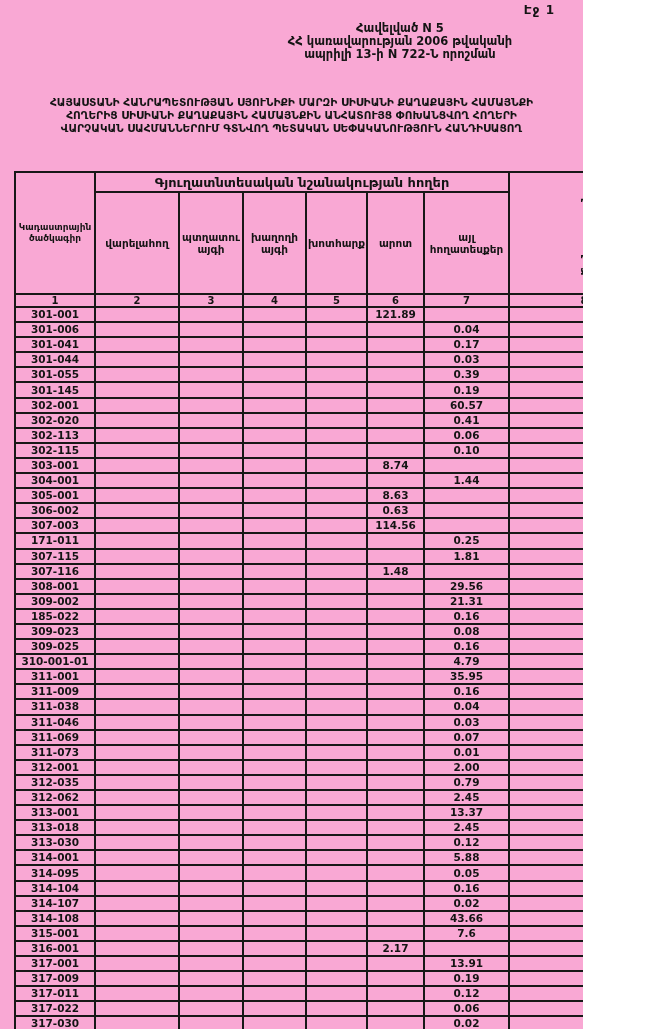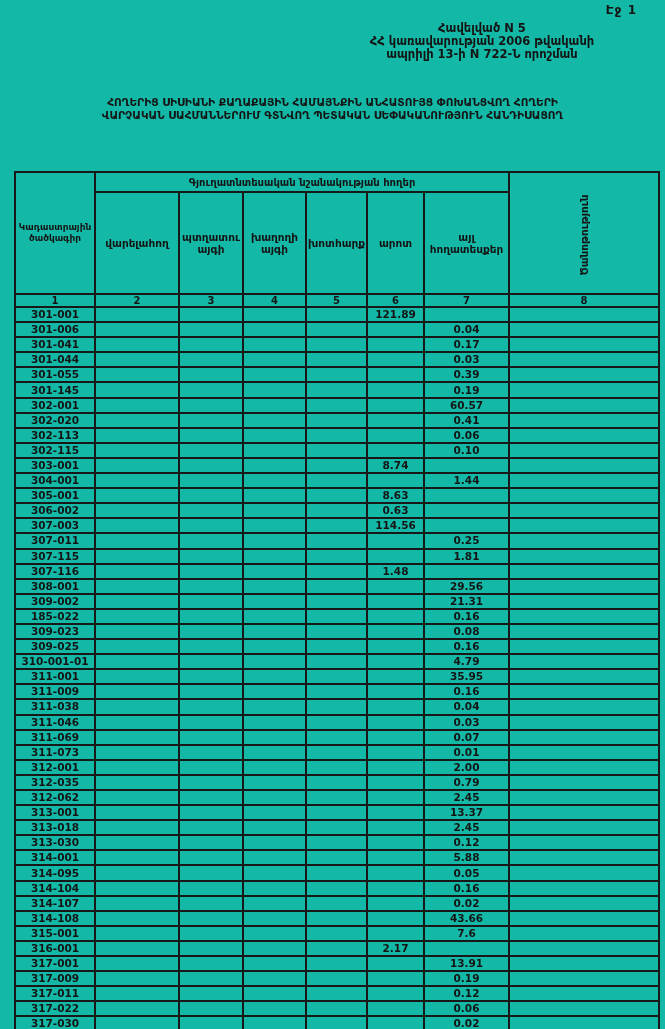--- a/index.html
+++ b/index.html
@@ -1,19 +1,19 @@
 <!DOCTYPE html>
 <html><head>
 <meta charset="utf-8">
 <style>
   html,body{margin:0;padding:0;background:#fff;}
   .page{
     position:relative;
-    width:665px;height:1029px;
-    background:#14b8a6;
+    width:583px;height:1029px;
+    background:#f9a8d4;
     color:#141414;
     font-family:"DejaVu Sans",sans-serif;
     overflow:hidden;
   }
   .page-num{
     position:absolute;top:3px;right:28px;
     font-size:12px;font-weight:bold;letter-spacing:1px;
   }
   .annex{
     position:absolute;top:22px;right:18px;width:330px;
@@ -34,21 +34,21 @@
     width:644px;
   }
   table.land th,table.land td{
     border:2px solid #181818;
     padding:0 1px;
     font-weight:bold;
     text-align:center;
     vertical-align:middle;
     overflow:hidden;
   }
-  .group-hdr{height:18px;font-size:10px;margin-top:16px;}
+  .group-hdr{height:18px;font-size:13px;margin-top:16px;}
   .sub-hdr th{height:100px;font-size:10.5px;line-height:1.15;font-weight:bold;}
   .c1h{font-size:9px;line-height:1.25;margin-top:32px;}
   .c8h{width:150px;}
   .vert{
     display:inline-block;
     transform:rotate(-90deg);
     white-space:nowrap;
     font-size:10.5px;
   }
   tr.numrow td{height:11px;font-size:10px;line-height:11px;}
@@ -63,20 +63,21 @@
   <div class="page-num">Էջ 1</div>
 
   <div class="annex">
     <div>Հավելված N 5</div>
     <div>ՀՀ կառավարության 2006 թվականի</div>
     <div>ապրիլի 13-ի N 722-Ն որոշման</div>
   </div>
 
 
   <div class="subtitle">
+    <div>ՀԱՅԱՍՏԱՆԻ ՀԱՆՐԱՊԵՏՈՒԹՅԱՆ ՍՅՈՒՆԻՔԻ ՄԱՐԶԻ ՍԻՍԻԱՆԻ ՔԱՂԱՔԱՅԻՆ ՀԱՄԱՅՆՔԻ</div>
     <div>ՀՈՂԵՐԻՑ ՍԻՍԻԱՆԻ ՔԱՂԱՔԱՅԻՆ ՀԱՄԱՅՆՔԻՆ ԱՆՀԱՏՈՒՅՑ ՓՈԽԱՆՑՎՈՂ ՀՈՂԵՐԻ</div>
     <div>ՎԱՐՉԱԿԱՆ ՍԱՀՄԱՆՆԵՐՈՒՄ ԳՏՆՎՈՂ ՊԵՏԱԿԱՆ ՍԵՓԱԿԱՆՈՒԹՅՈՒՆ ՀԱՆԴԻՍԱՑՈՂ</div>
   </div>
 
   <table class="land">
     <colgroup>
       <col style="width:80px">
         <col style="width:84px">
         <col style="width:64px">
         <col style="width:63px">
@@ -272,21 +273,21 @@
     <td></td>
     <td></td>
     <td></td>
     <td></td>
     <td>114.56</td>
     <td></td>
     <td></td>
   </tr>
 
   <tr>
-    <td class="code">307-011</td>
+    <td class="code">171-011</td>
     <td></td>
     <td></td>
     <td></td>
     <td></td>
     <td></td>
     <td>0.25</td>
     <td></td>
   </tr>
 
   <tr>

